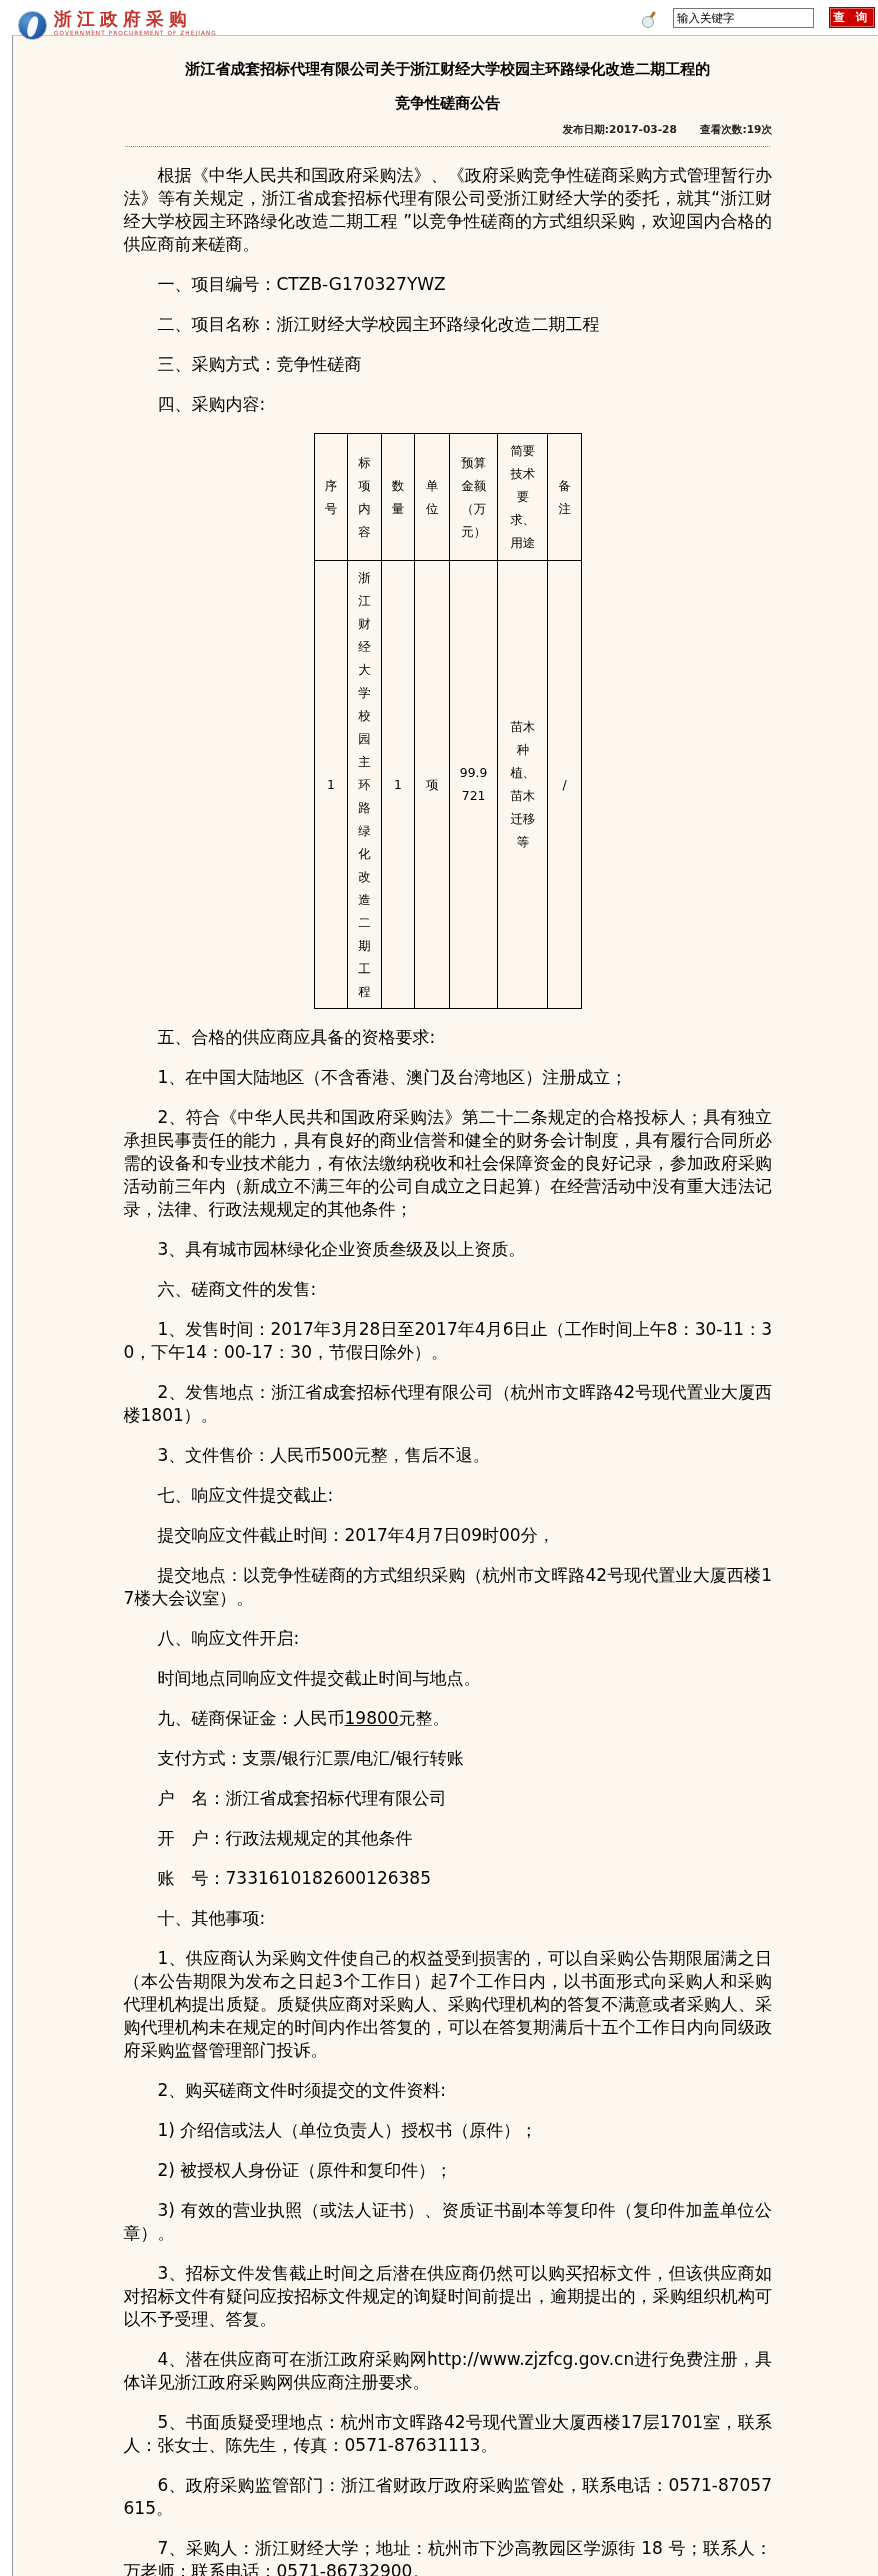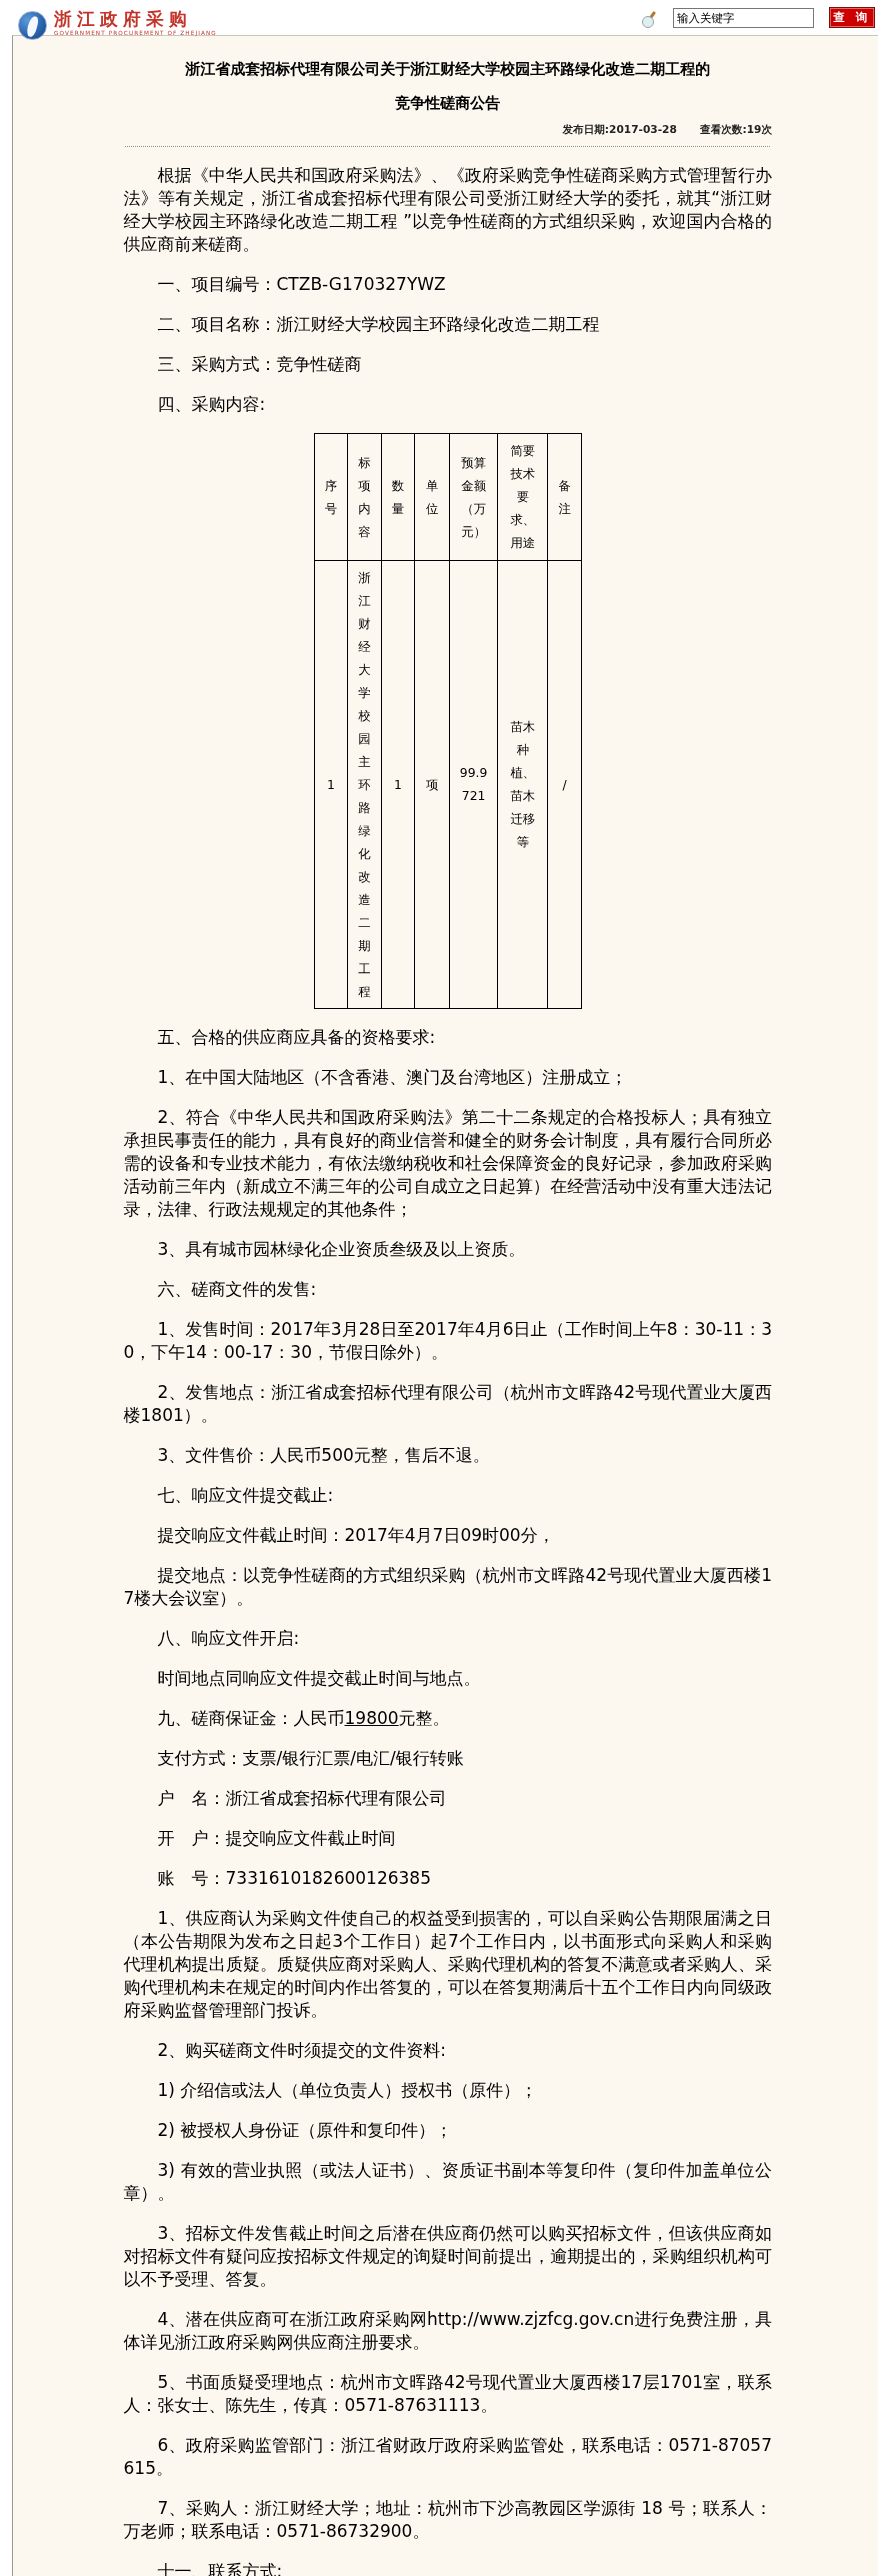--- a/index.html
+++ b/index.html
@@ -183,22 +183,23 @@
       <p class="para">2、发售地点：浙江省成套招标代理有限公司（杭州市文晖路42号现代置业大厦西楼1801）。</p>
       <p class="para">3、文件售价：人民币500元整，售后不退。</p>
       <p class="para">七、响应文件提交截止:</p>
       <p class="para">提交响应文件截止时间：2017年4月7日09时00分，</p>
       <p class="para">提交地点：以竞争性磋商的方式组织采购（杭州市文晖路42号现代置业大厦西楼17楼大会议室）。</p>
       <p class="para">八、响应文件开启:</p>
       <p class="para">时间地点同响应文件提交截止时间与地点。</p>
       <p class="para">九、磋商保证金：人民币<span class="u">19800</span>元整。</p>
       <p class="para">支付方式：支票/银行汇票/电汇/银行转账</p>
       <p class="para">户　名：浙江省成套招标代理有限公司</p>
-      <p class="para">开　户：提交响应文件截止时间</p>
+      <p class="para">开　户：行政法规规定的其他条件</p>
       <p class="para">账　号：7331610182600126385</p>
+      <p class="para">十、其他事项:</p>
       <p class="para">1、供应商认为采购文件使自己的权益受到损害的，可以自采购公告期限届满之日（本公告期限为发布之日起3个工作日）起7个工作日内，以书面形式向采购人和采购代理机构提出质疑。质疑供应商对采购人、采购代理机构的答复不满意或者采购人、采购代理机构未在规定的时间内作出答复的，可以在答复期满后十五个工作日内向同级政府采购监督管理部门投诉。</p>
       <p class="para">2、购买磋商文件时须提交的文件资料:</p>
       <p class="para">1) 介绍信或法人（单位负责人）授权书（原件）；</p>
       <p class="para">2) 被授权人身份证（原件和复印件）；</p>
       <p class="para">3) 有效的营业执照（或法人证书）、资质证书副本等复印件（复印件加盖单位公章）。</p>
       <p class="para">3、招标文件发售截止时间之后潜在供应商仍然可以购买招标文件，但该供应商如对招标文件有疑问应按招标文件规定的询疑时间前提出，逾期提出的，采购组织机构可以不予受理、答复。</p>
       <p class="para">4、潜在供应商可在浙江政府采购网http://www.zjzfcg.gov.cn进行免费注册，具体详见浙江政府采购网供应商注册要求。</p>
       <p class="para">5、书面质疑受理地点：杭州市文晖路42号现代置业大厦西楼17层1701室，联系人：张女士、陈先生，传真：0571-87631113。</p>
       <p class="para">6、政府采购监管部门：浙江省财政厅政府采购监管处，联系电话：0571-87057615。</p>
       <p class="para">7、采购人：浙江财经大学；地址：杭州市下沙高教园区学源街 18 号；联系人：万老师；联系电话：0571-86732900。</p>

